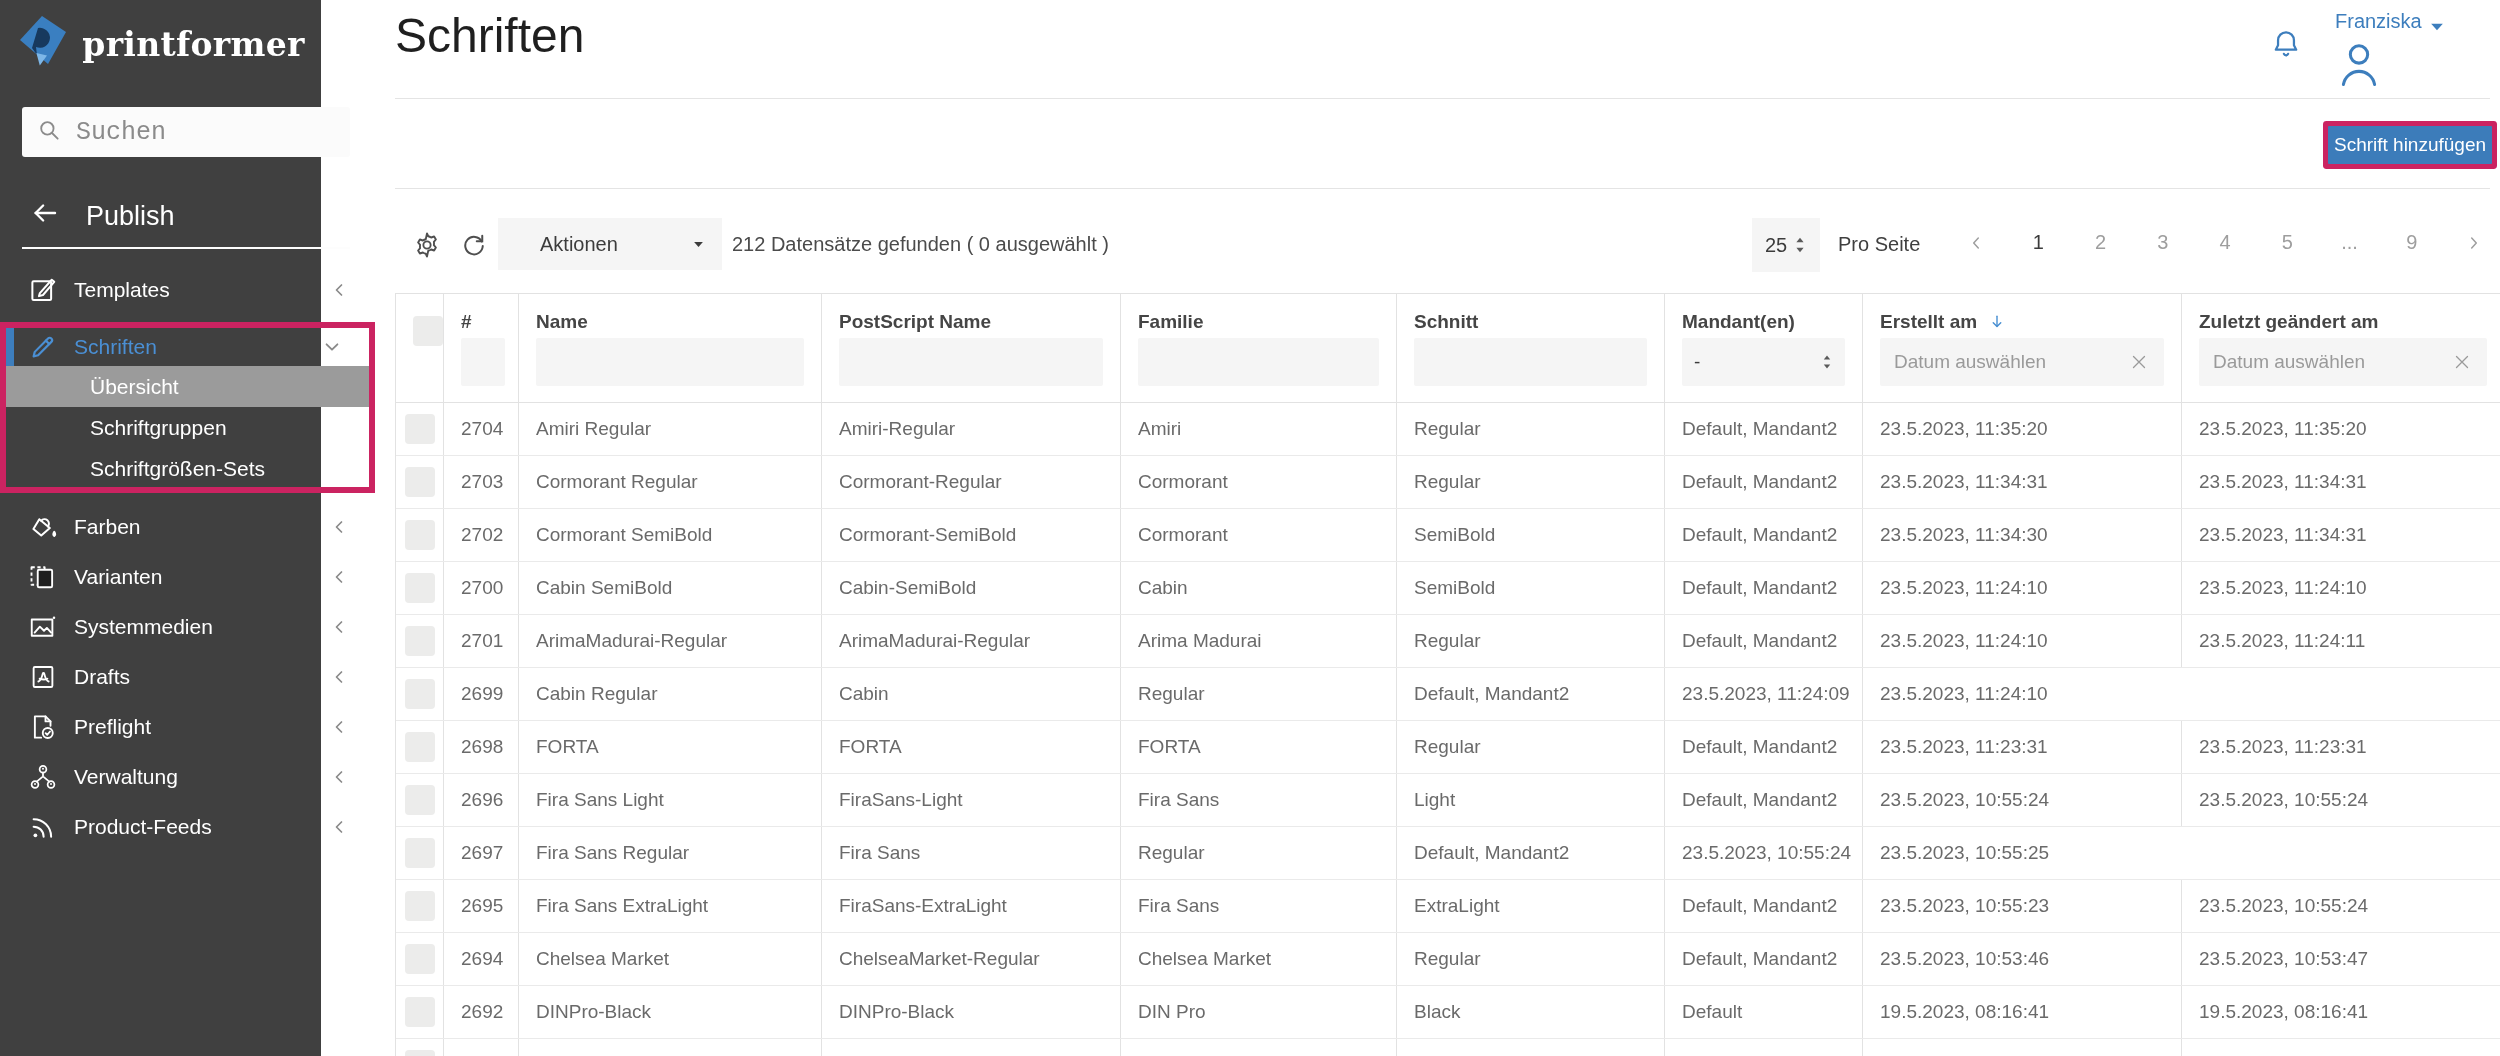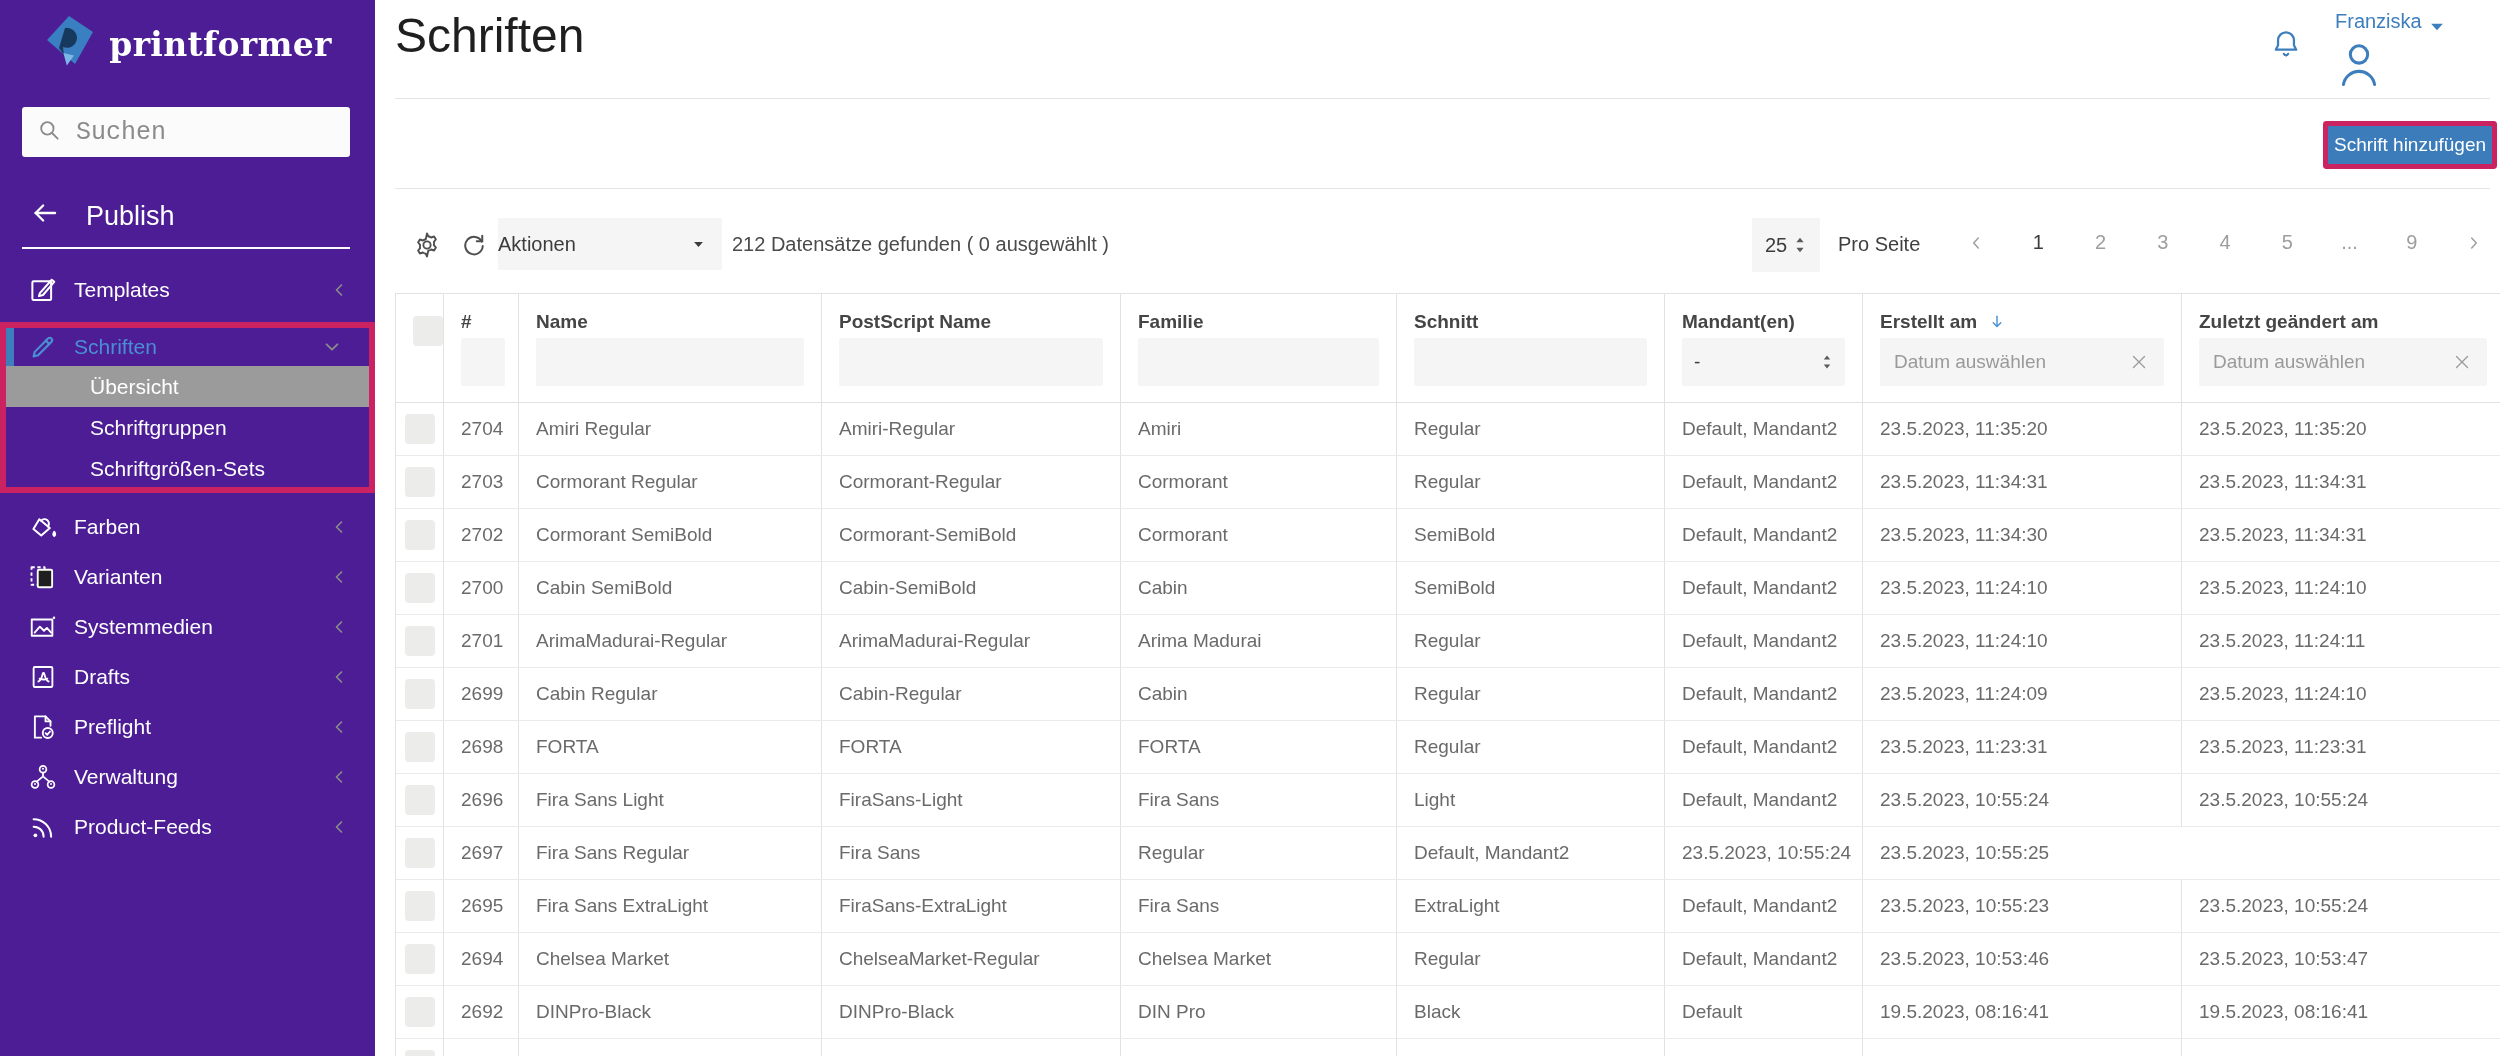--- a/index.html
+++ b/index.html
@@ -1,20 +1,20 @@
 <!DOCTYPE html>
 <html><head>
 <meta charset="utf-8">
 <style>
   html,body{margin:0;padding:0}
   body{width:2500px;height:1056px;position:relative;overflow:hidden;background:#fff;
        font-family:"Liberation Sans",sans-serif;-webkit-font-smoothing:antialiased}
 
   
-  .sidebar{position:absolute;left:0;top:0;width:375px;height:1056px;background:#4c1d95;color:#fff}
+  .sidebar{position:absolute;left:0;top:0;width:321px;height:1056px;background:#404040;color:#fff}
   .logo{position:absolute;top:14px;left:0;width:100%;display:flex;align-items:center;justify-content:center;gap:14px}
   .logo-text{font-family:"DejaVu Serif",serif;font-weight:700;font-size:33px;color:#fff;letter-spacing:.3px}
   .search{position:absolute;top:107px;left:22px;width:328px;height:50px;background:#fbfbfb;border-radius:3px;
           display:flex;align-items:center;gap:12px;padding:0 14px;box-sizing:border-box}
   .search svg{flex:0 0 auto}
   .search input{border:0;outline:0;background:transparent;font-size:25px;color:#333;width:100%;font-family:Liberation Mono, monospace}
   .search input::placeholder{color:#8b8b8b}
   .publish{position:absolute;top:198px;left:30px;display:flex;align-items:center;gap:26px;font-size:27px;color:#fff;cursor:pointer}
   .side-sep{position:absolute;top:247px;left:22px;width:328px;height:2px;background:#fdfdfd}
   .nav{position:absolute;left:0;width:375px}
@@ -44,21 +44,21 @@
   .ucaret{position:absolute;left:2052px;top:17px;cursor:pointer}
   .add-btn{position:absolute;left:1953px;top:126px;width:164px;height:38px;background:#3c7cba;color:#fff;
            font-size:19px;display:flex;align-items:center;justify-content:center;cursor:pointer;
            box-shadow:0 0 0 5px #cb2361;border-radius:1px}
 
   
   .tool-ic{position:absolute;top:230px;color:#4f4f4f;cursor:pointer}
   #gear{left:37px}#refresh{left:84px}
   .actions{position:absolute;left:123px;top:218px;width:224px;height:52px;background:#f5f5f5;display:flex;
            align-items:center;cursor:pointer;font-size:20px;color:#3c3c3c}
-  .actions .alabel{}
+  .actions .alabel{margin-left:42px}
   .actions svg{margin-left:auto;margin-right:16px}
   .results{position:absolute;left:357px;top:233px;font-size:20px;color:#4b4b4b}
   .perpage{position:absolute;left:1377px;top:218px;width:68px;height:54px;background:#f5f5f5;display:flex;
            align-items:center;justify-content:center;gap:6px;font-size:20px;color:#3c3c3c;cursor:pointer}
   .perpage-lbl{position:absolute;left:1463px;top:233px;font-size:20px;color:#3f3f3f}
   .pager{position:absolute;left:1590px;top:231px;width:520px;display:flex;justify-content:space-between;align-items:center}
   .pg{font-size:20px;color:#9e9e9e;cursor:pointer;min-width:22px;text-align:center}
   .pg.active{color:#3c3c3c}
   .pg.chevbtn{color:#9e9e9e;display:flex;align-items:center}
 
@@ -487,21 +487,20 @@
             <div class="td">Default, Mandant2</div>
             <div class="td">23.5.2023, 11:24:10</div>
             <div class="td">23.5.2023, 11:24:11</div>
           </div>
           <div class="grid trow">
             <div class="td cbcell">
               <div class="cb"></div>
             </div>
             <div class="td">2699</div>
             <div class="td">Cabin Regular</div>
-            <div class="td">Cabin-Regular</div>
             <div class="td">Cabin</div>
             <div class="td">Regular</div>
             <div class="td">Default, Mandant2</div>
             <div class="td">23.5.2023, 11:24:09</div>
             <div class="td">23.5.2023, 11:24:10</div>
           </div>
           <div class="grid trow">
             <div class="td cbcell">
               <div class="cb"></div>
             </div>

